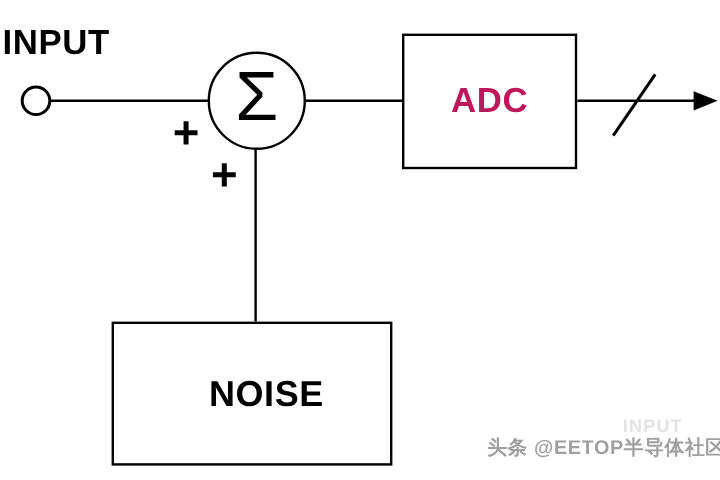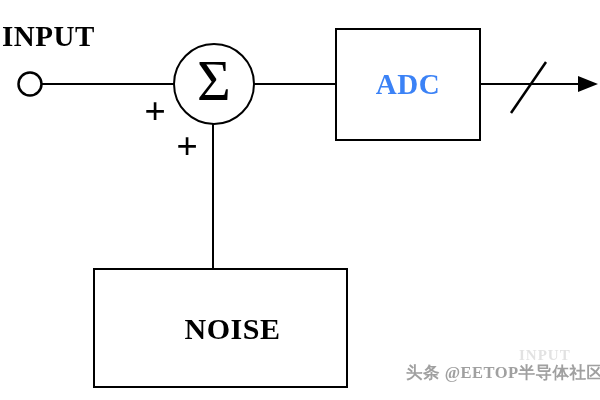--- a/index.html
+++ b/index.html
@@ -6,21 +6,21 @@
     margin: 0;
     padding: 0;
     background: #ffffff;
   }
   #canvas {
     position: relative;
     width: 600px;
     height: 400px;
     background: #ffffff;
     overflow: hidden;
-    font-family: Liberation Serif, serif;
+    font-family: Liberation Sans, sans-serif;
   }
   #wires {
     position: absolute;
     left: 0;
     top: 0;
     width: 600px;
     height: 400px;
   }
   .label {
     position: absolute;
@@ -66,27 +66,27 @@
   }
   .adc-box {
     left: 335px;
     top: 28px;
     width: 146px;
     height: 113px;
   }
   .adc-box .block-label {
     font-size: 29px;
     font-weight: bold;
-    color: #3b82f6;
+    color: #be185d;
     letter-spacing: 0.5px;
   }
   .noise-box {
     left: 93px;
     top: 268px;
-    width: 255px;
+    width: 234px;
     height: 120px;
     padding-left: 24px;
   }
   .noise-box .block-label {
     font-size: 30px;
     font-weight: bold;
     color: #000000;
     line-height: 37px;
     letter-spacing: 0.5px;
   }

